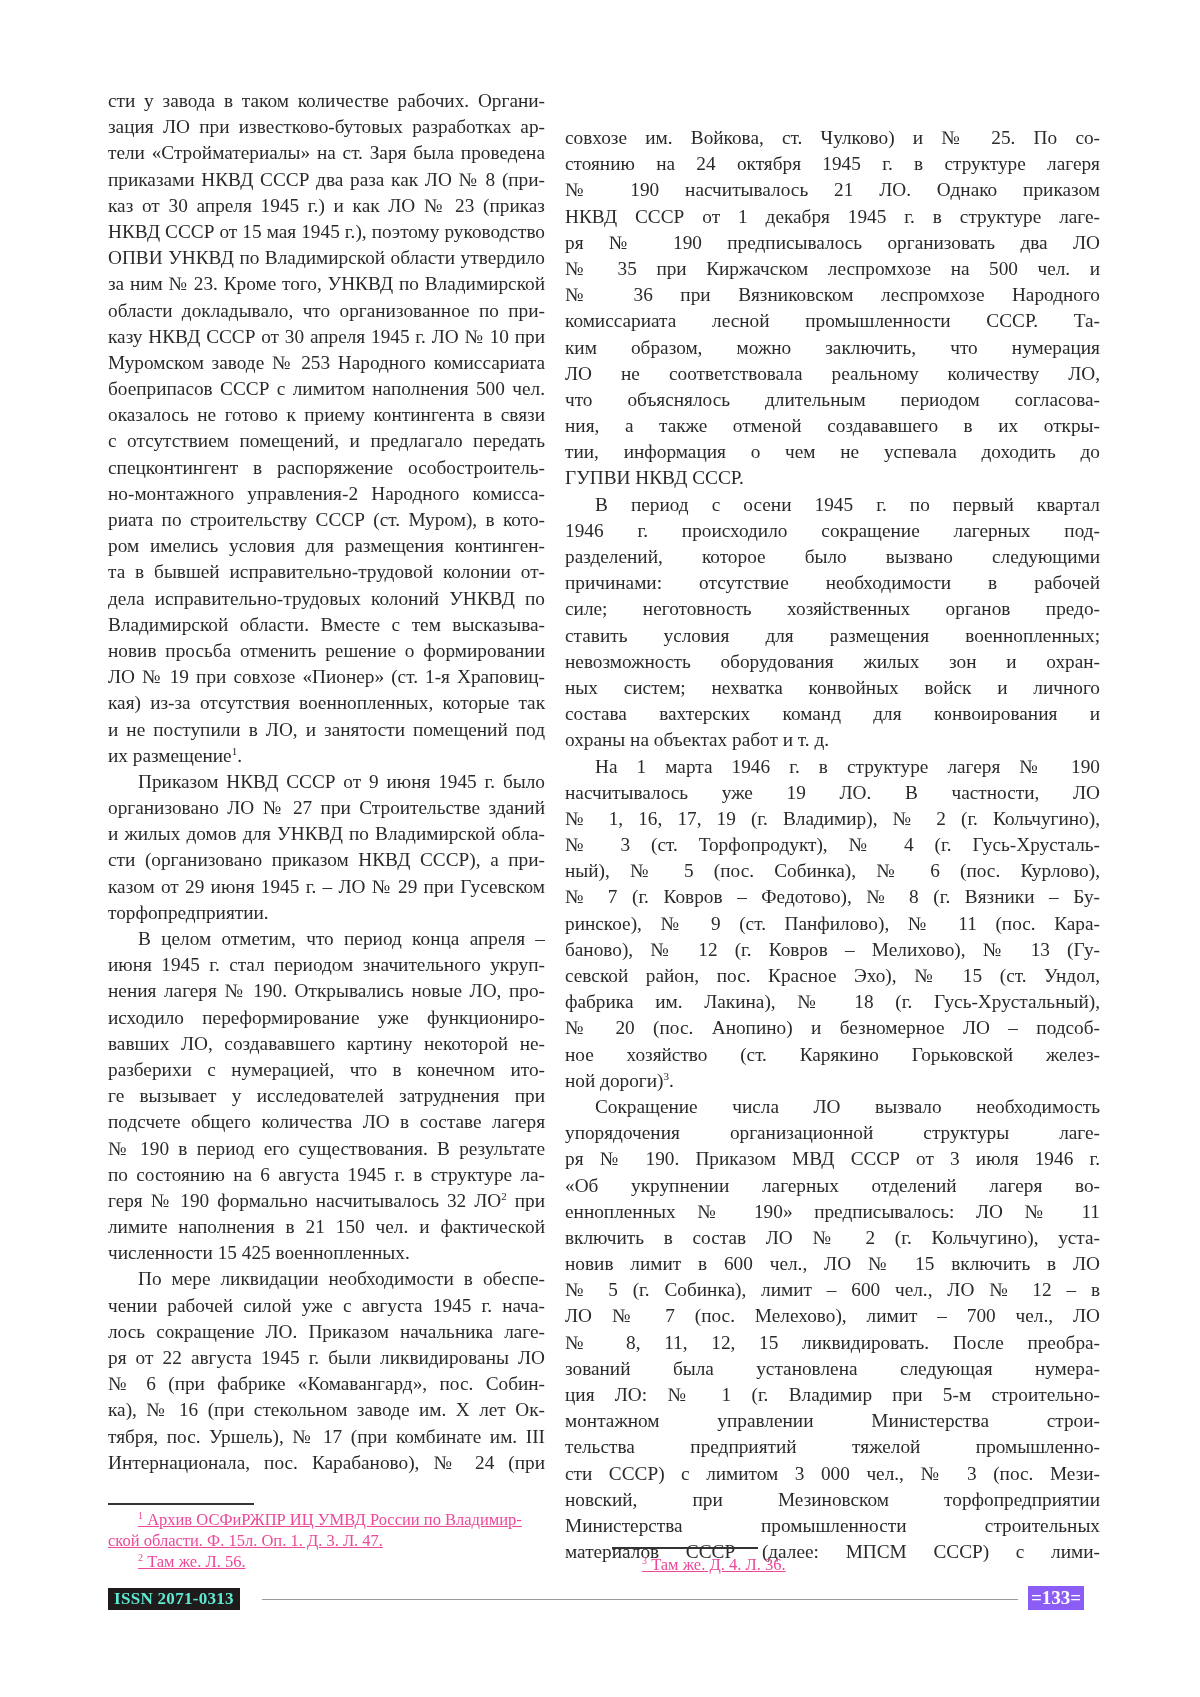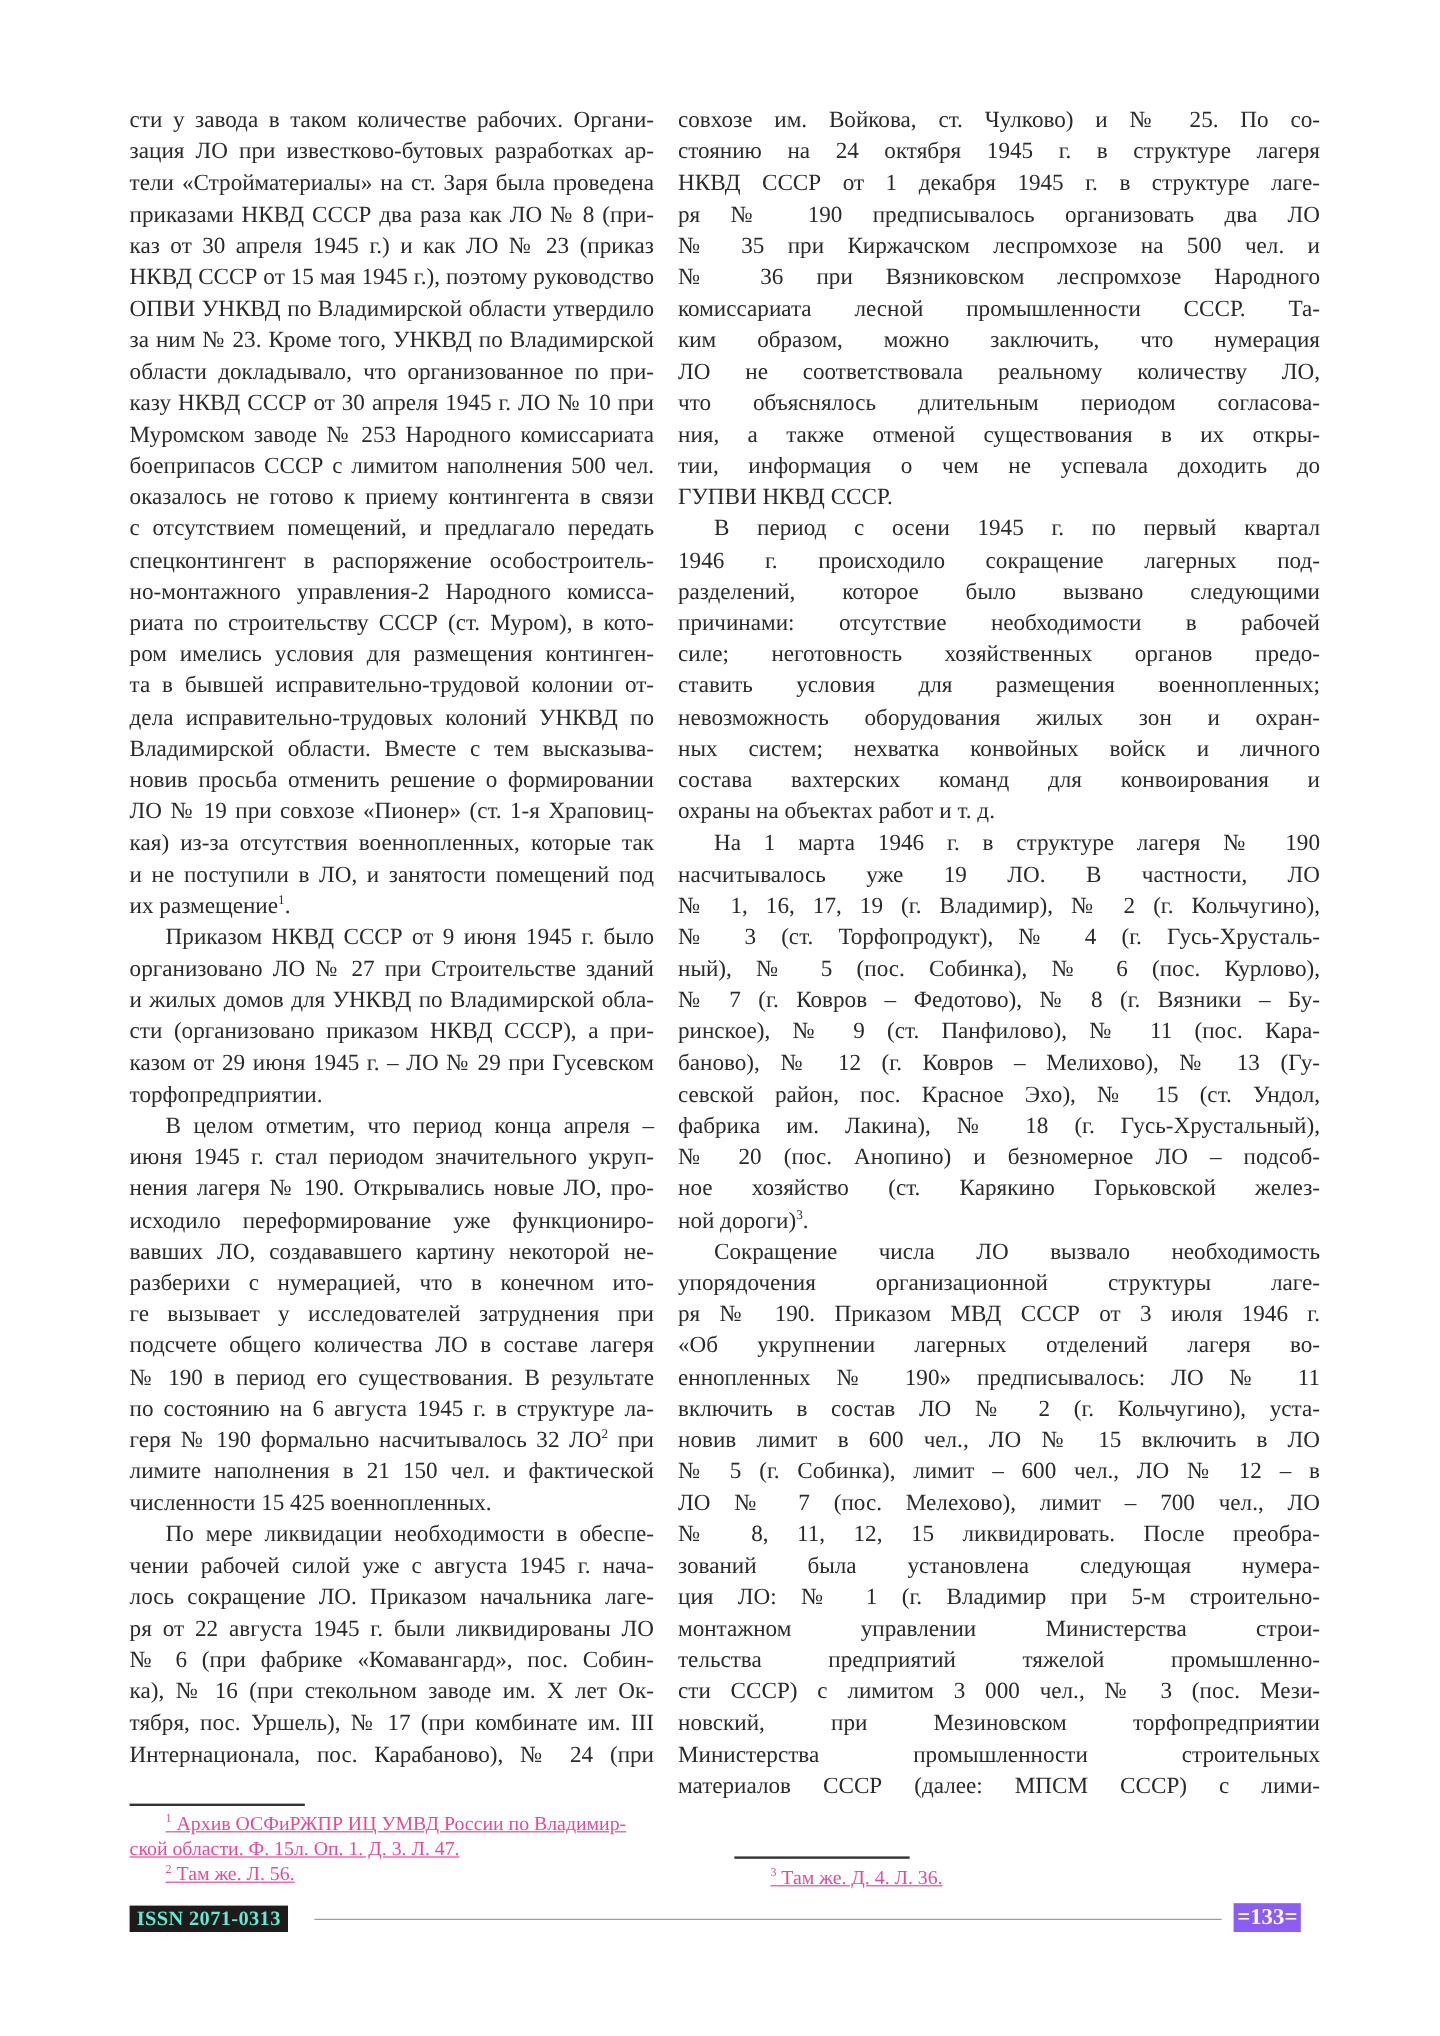--- a/index.html
+++ b/index.html
@@ -1,20 +1,20 @@
 <!DOCTYPE html>
 <html><head>
 <meta charset="utf-8">
 <style>
   html, body { margin: 0; padding: 0; background: #ffffff; }
   body { width: 1200px; height: 1697px; position: relative; overflow: hidden;
          font-family: "Liberation Serif", "DejaVu Serif", serif; color: #2a2a2a; }
   .col { position: absolute; top: 88px; font-size: 19.3px; line-height: 26.2px; }
   .col-left { left: 108px; width: 437px; }
-  .col-right { left: 565px; width: 535px; }
+  .col-right { left: 565px; width: 535px; margin-top: 37px; }
   .line { display: block; white-space: nowrap; text-align: justify; text-align-last: justify; height: 26.2px; }
   .line.last { text-align-last: left; }
   .line.indent { padding-left: 30px; }
   sup { font-size: 11px; line-height: 0; vertical-align: super; }
   .fn-rule { position: absolute; height: 1.5px; background: #333; }
   .fn { position: absolute; font-size: 16.5px; line-height: 21px; color: #ec4899; text-decoration: underline; }
   .fn .fl { display: block; white-space: nowrap; }
   .fn .fl.indent { padding-left: 30px; }
   .fn sup { font-size: 10px; }
   .footer-rule { position: absolute; top: 1599px; height: 1px; background: #9a9a9a; }
@@ -79,29 +79,30 @@
     <span class="line"><span>лось сокращение ЛО. Приказом начальника лаге-</span></span>
     <span class="line"><span>ря от 22 августа 1945 г. были ликвидированы ЛО</span></span>
     <span class="line"><span>№ 6 (при фабрике «Комавангард», пос. Собин-</span></span>
     <span class="line"><span>ка), № 16 (при стекольном заводе им. X лет Ок-</span></span>
     <span class="line"><span>тября, пос. Уршель), № 17 (при комбинате им. III</span></span>
     <span class="line"><span>Интернационала, пос. Карабаново), № 24 (при</span></span>
   </div>
 <div class="col col-right" id="right-col">
     <span class="line"><span>совхозе им. Войкова, ст. Чулково) и № 25. По со-</span></span>
     <span class="line"><span>стоянию на 24 октября 1945 г. в структуре лагеря</span></span>
+    <span class="line"><span>№ 190 насчитывалось 21 ЛО. Однако приказом</span></span>
     <span class="line"><span>НКВД СССР от 1 декабря 1945 г. в структуре лаге-</span></span>
     <span class="line"><span>ря № 190 предписывалось организовать два ЛО</span></span>
     <span class="line"><span>№ 35 при Киржачском леспромхозе на 500 чел. и</span></span>
     <span class="line"><span>№ 36 при Вязниковском леспромхозе Народного</span></span>
     <span class="line"><span>комиссариата лесной промышленности СССР. Та-</span></span>
     <span class="line"><span>ким образом, можно заключить, что нумерация</span></span>
     <span class="line"><span>ЛО не соответствовала реальному количеству ЛО,</span></span>
     <span class="line"><span>что объяснялось длительным периодом согласова-</span></span>
-    <span class="line"><span>ния, а также отменой существования в их откры-</span></span>
+    <span class="line"><span>ния, а также отменой создававшего в их откры-</span></span>
     <span class="line"><span>тии, информация о чем не успевала доходить до</span></span>
     <span class="line last"><span>ГУПВИ НКВД СССР.</span></span>
     <span class="line indent"><span>В период с осени 1945 г. по первый квартал</span></span>
     <span class="line"><span>1946 г. происходило сокращение лагерных под-</span></span>
     <span class="line"><span>разделений, которое было вызвано следующими</span></span>
     <span class="line"><span>причинами: отсутствие необходимости в рабочей</span></span>
     <span class="line"><span>силе; неготовность хозяйственных органов предо-</span></span>
     <span class="line"><span>ставить условия для размещения военнопленных;</span></span>
     <span class="line"><span>невозможность оборудования жилых зон и охран-</span></span>
     <span class="line"><span>ных систем; нехватка конвойных войск и личного</span></span>

